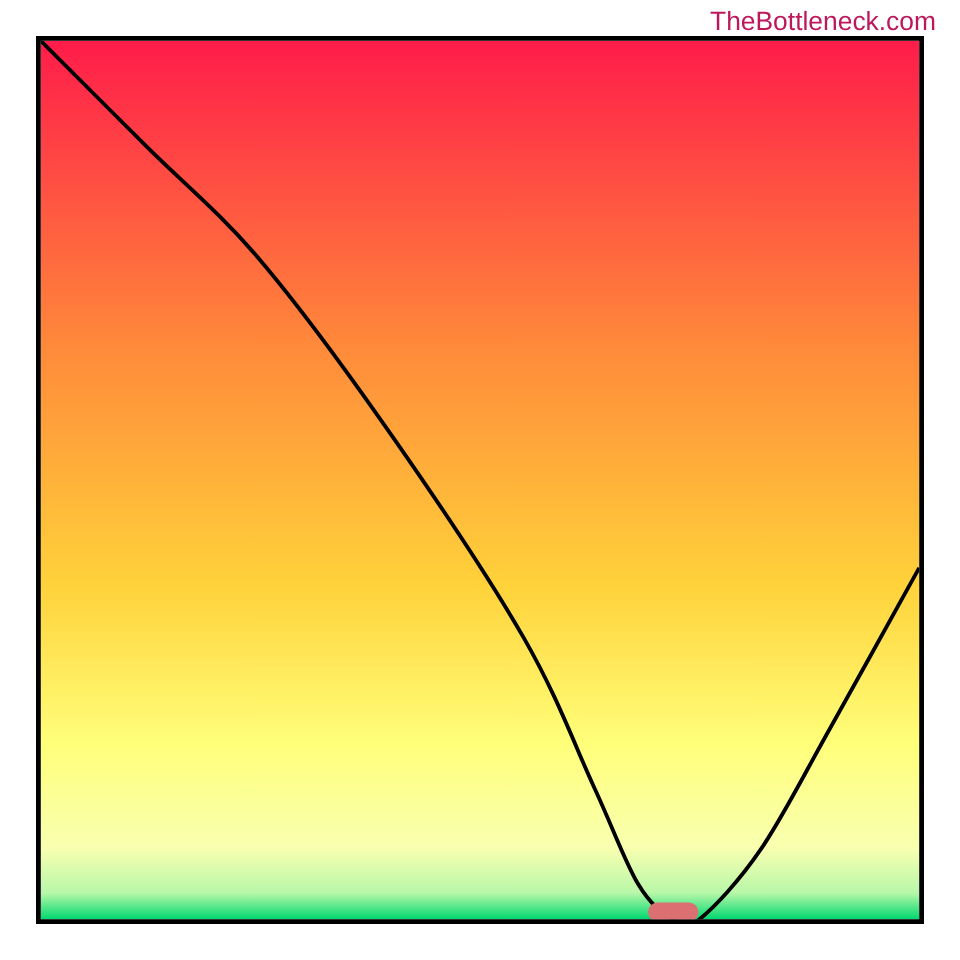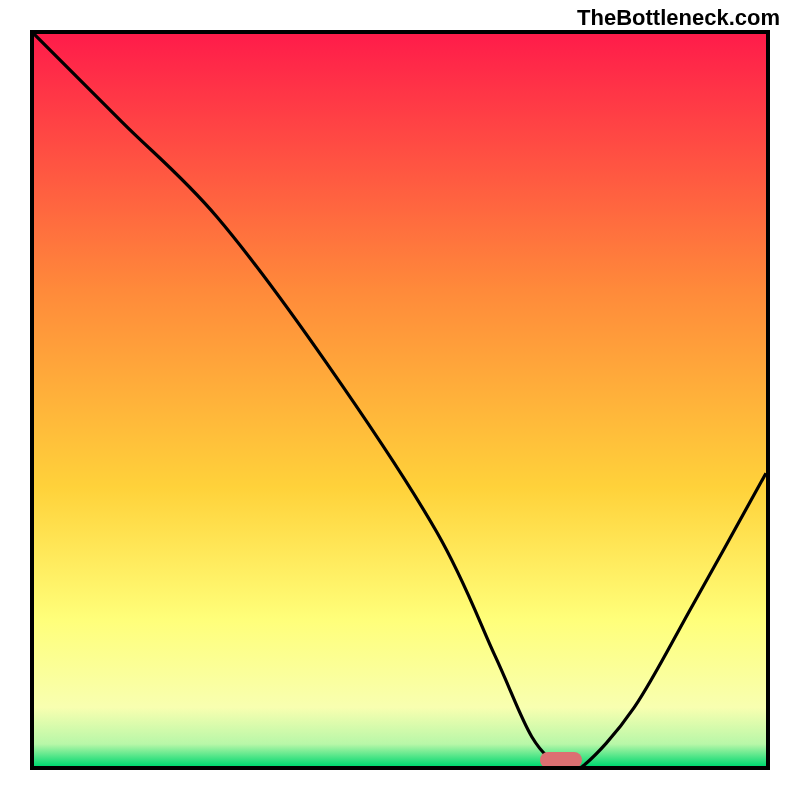--- a/index.html
+++ b/index.html
@@ -10,22 +10,22 @@
     background: #fff;
     overflow: hidden;
     position: relative;
   }
   .watermark {
     position: absolute;
     top: 5px;
     right: 20px;
     font-family: Arial, sans-serif;
     font-size: 22px;
-    color: #000000;
-    font-weight: 700;
+    color: #be185d;
+    font-weight: 400;
   }
   .plot-frame {
     position: absolute;
     top: 30px;
     left: 30px;
     width: 740px;
     height: 740px;
     border: 4px solid #000;
     box-sizing: border-box;
     overflow: hidden;

